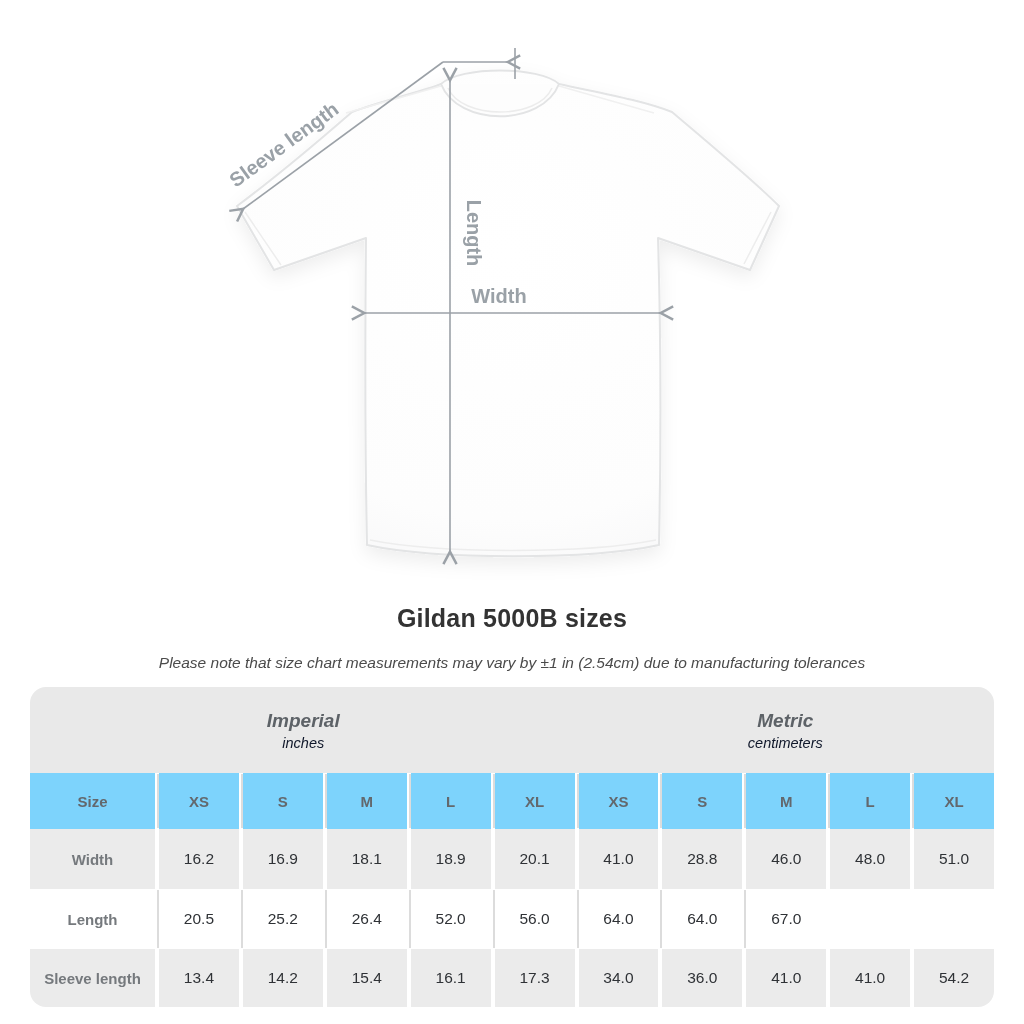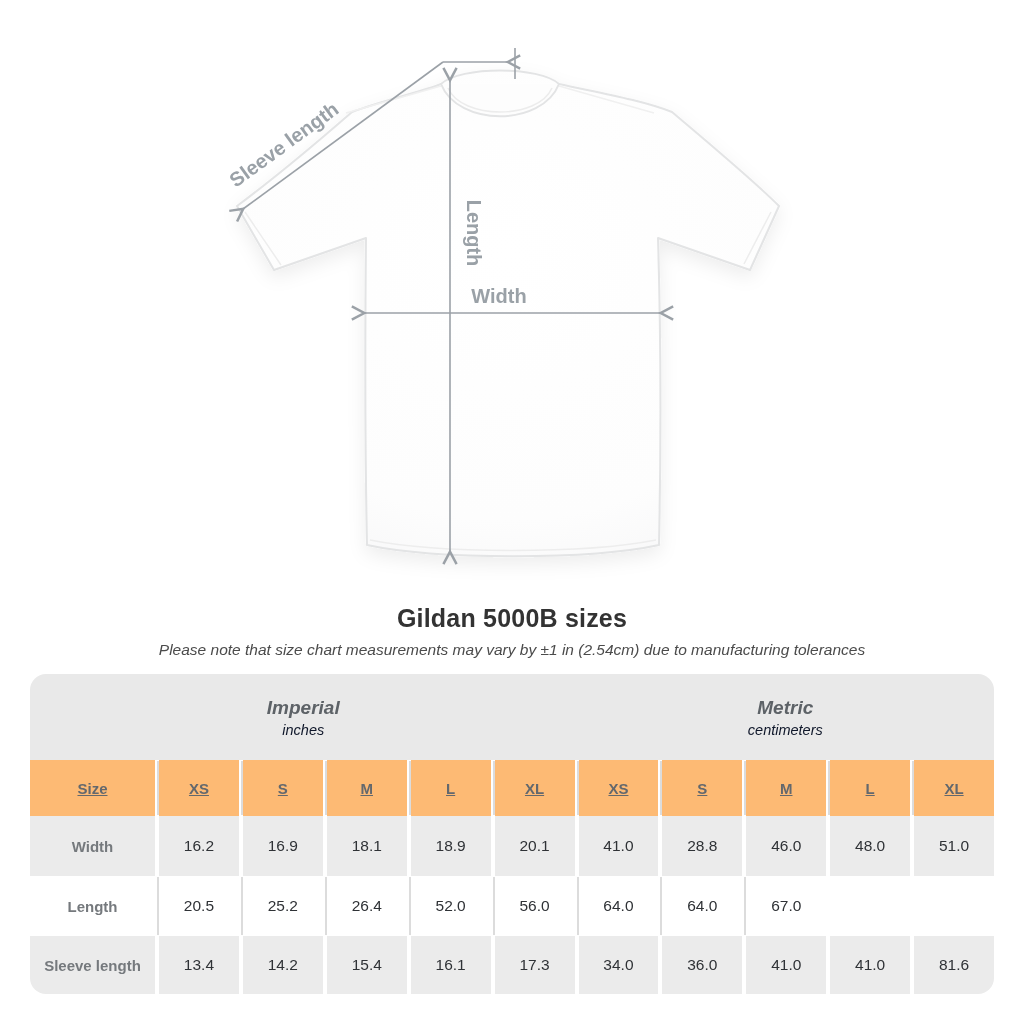--- a/index.html
+++ b/index.html
@@ -25,21 +25,21 @@
     font-weight: bold;
     color: #333333;
     margin-top: 12px;
     letter-spacing: 0.2px;
   }
   .note {
     text-align: center;
     font-style: italic;
     font-size: 15.5px;
     color: #4b4b4b;
-    margin-top: 8px;
+    margin-top: 21px;
   }
 
   
   .size-table {
     width: 964px;
     margin: 15px auto 0 auto;
     border-radius: 16px;
     overflow: hidden;
   }
   .band { display: flex; height: 86px; background: #e9e9e9; }
@@ -58,21 +58,21 @@
     column-gap: 4px;
   }
   .t-row .cell {
     display: flex; align-items: center; justify-content: center;
   }
   .t-row.head  { height: 56px; }
   .t-row.gray  { height: 60px; }
   .t-row.white { height: 60px; }
   .t-row.gray.last { height: 58px; }
 
-  .t-row.head .cell  { background: #fdba74; font-weight: bold; font-size: 15px; color: #63686d; text-decoration: underline; }
+  .t-row.head .cell  { background: #7dd3fc; font-weight: bold; font-size: 15px; color: #63686d; }
   .t-row.gray .cell  { background: #ebebeb; }
   .t-row.white .cell { background: #ffffff; }
 
   .t-row .cell.rowlabel { font-weight: bold; font-size: 15px; color: #75797d; }
   .t-row .cell.value    { font-size: 15.5px; color: #2f3236; }
 
   
   .t-row.head  .cell + .cell,
   .t-row.white .cell + .cell { box-shadow: -3px 0 0 -1px #dcdcdc; }
 </style>
@@ -196,17 +196,17 @@
       <div class="cell rowlabel">Sleeve length</div>
       <div class="cell value">13.4</div>
       <div class="cell value">14.2</div>
       <div class="cell value">15.4</div>
       <div class="cell value">16.1</div>
       <div class="cell value">17.3</div>
       <div class="cell value">34.0</div>
       <div class="cell value">36.0</div>
       <div class="cell value">41.0</div>
       <div class="cell value">41.0</div>
-      <div class="cell value">81.6</div>
+      <div class="cell value">54.2</div>
     </div>
 
   </div>
 </div>
 
 </body></html>

